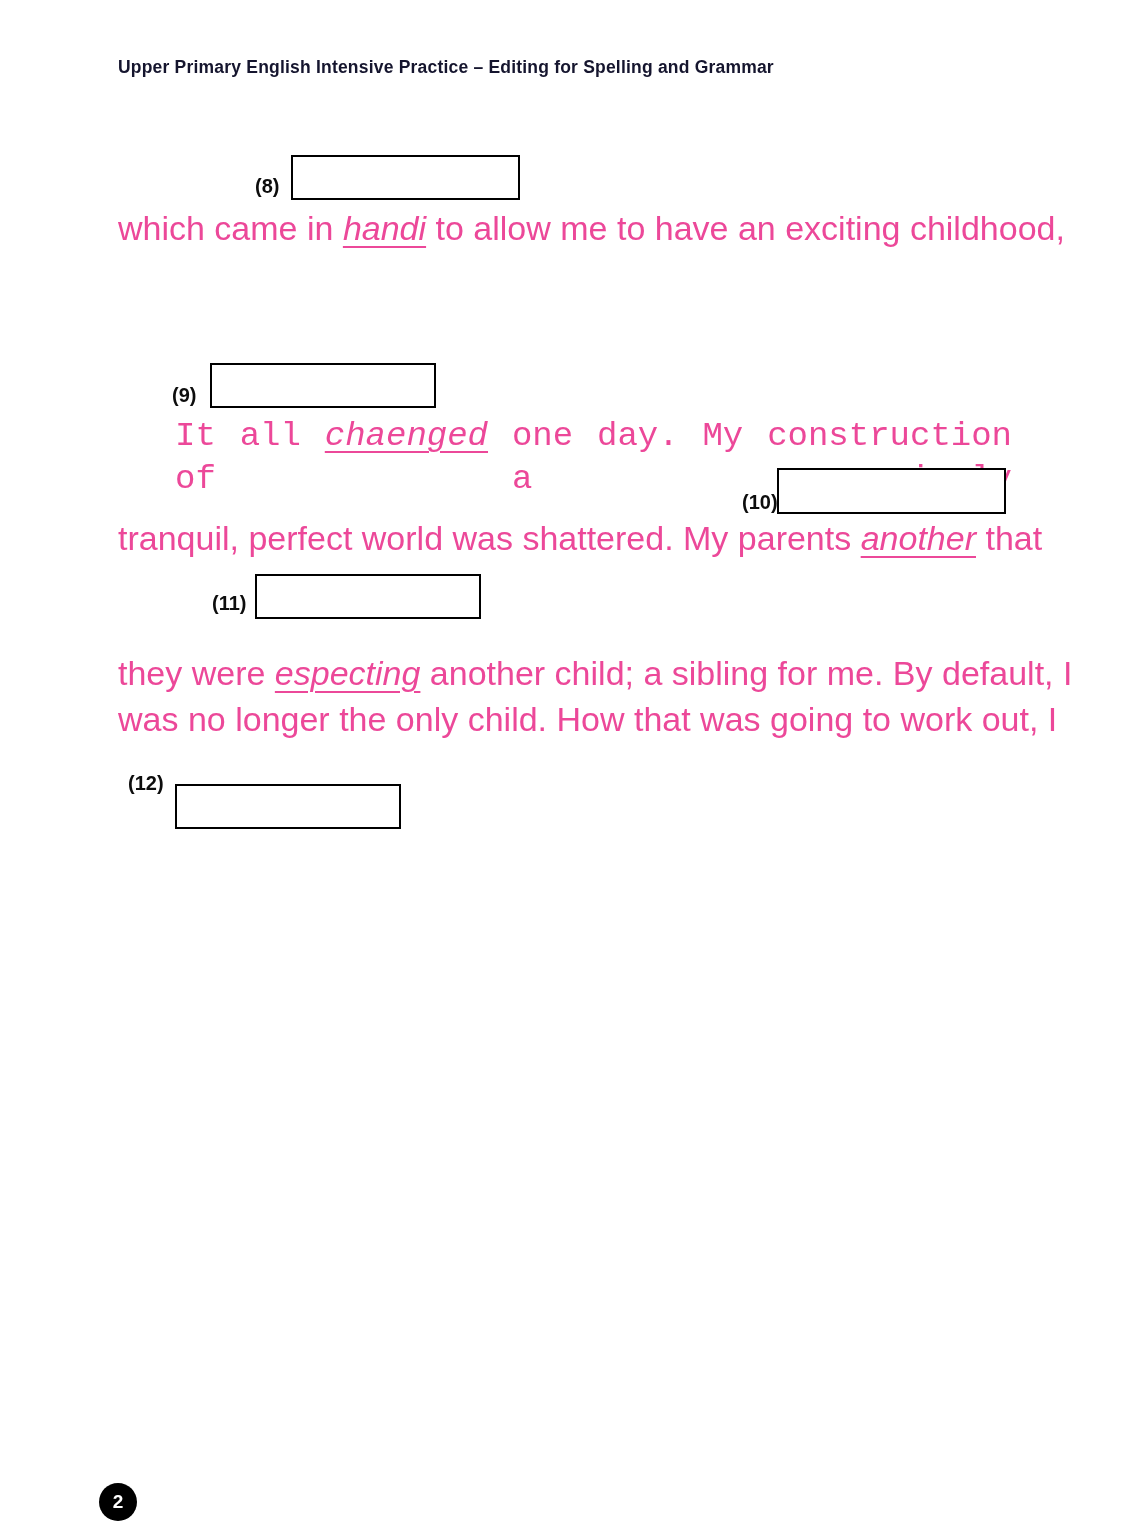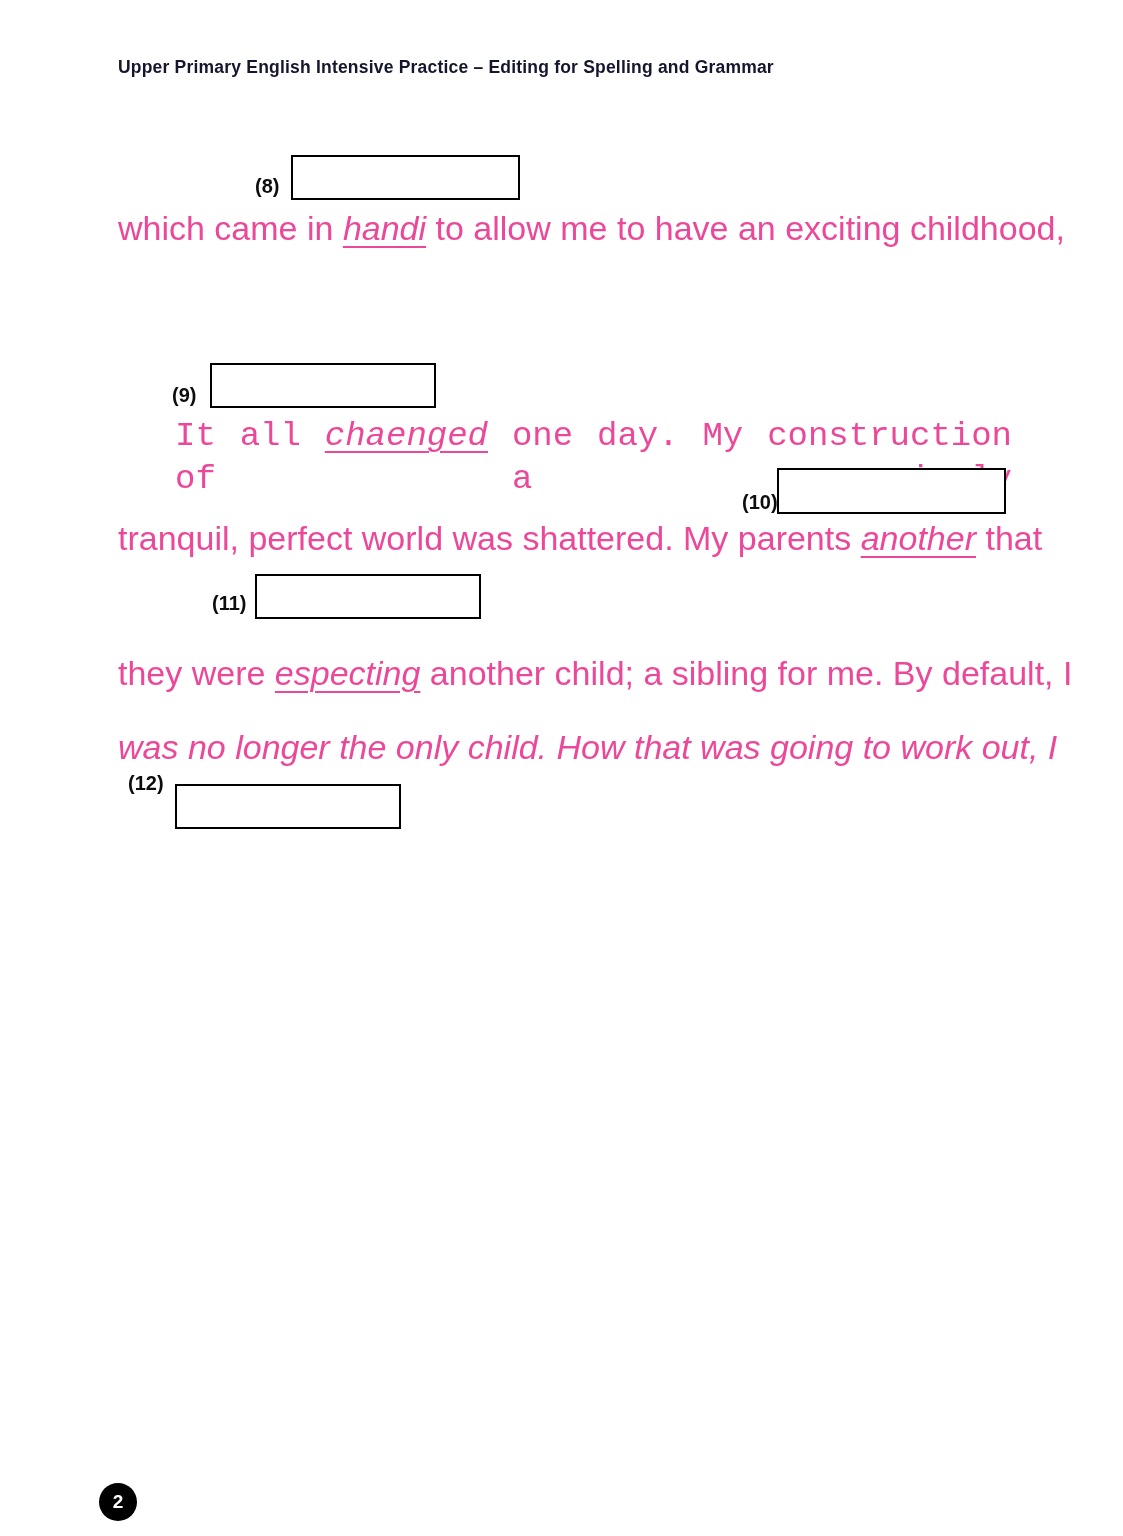--- a/index.html
+++ b/index.html
@@ -92,21 +92,21 @@
   <span class="qnum" style="left:724px; top:491px;margin-left:18px;">(10)</span>
   <span class="abox" style="left:777px; top:468px; width:229px; height:46px;"></span>
 
   <div class="line" style="top:517px;"><span>tranquil, perfect world was shattered. My parents </span><span class="err">another</span><span> that</span></div>
 
   <span class="qnum" style="left:212px; top:592px;">(11)</span>
   <span class="abox" style="left:255px; top:574px; width:226px; height:45px;"></span>
 
   <div class="line" style="top:652px;"><span>they were </span><span class="err">especting</span><span> another child; a sibling for me. By default, I</span></div>
 
-  <div class="line" style="top:726px;font-style:italic;"><span>was no longer the only child. How that was going to work out, I</span></div>
+  <div class="line" style="top:698px;"><span>was no longer the only child. How that was going to work out, I</span></div>
 
   <span class="qnum" style="left:128px; top:772px;">(12)</span>
   <span class="abox" style="left:175px; top:784px; width:226px; height:45px;"></span>
 
 
   <div class="pagenum">2</div>
 
 </div>
 
 </body></html>

